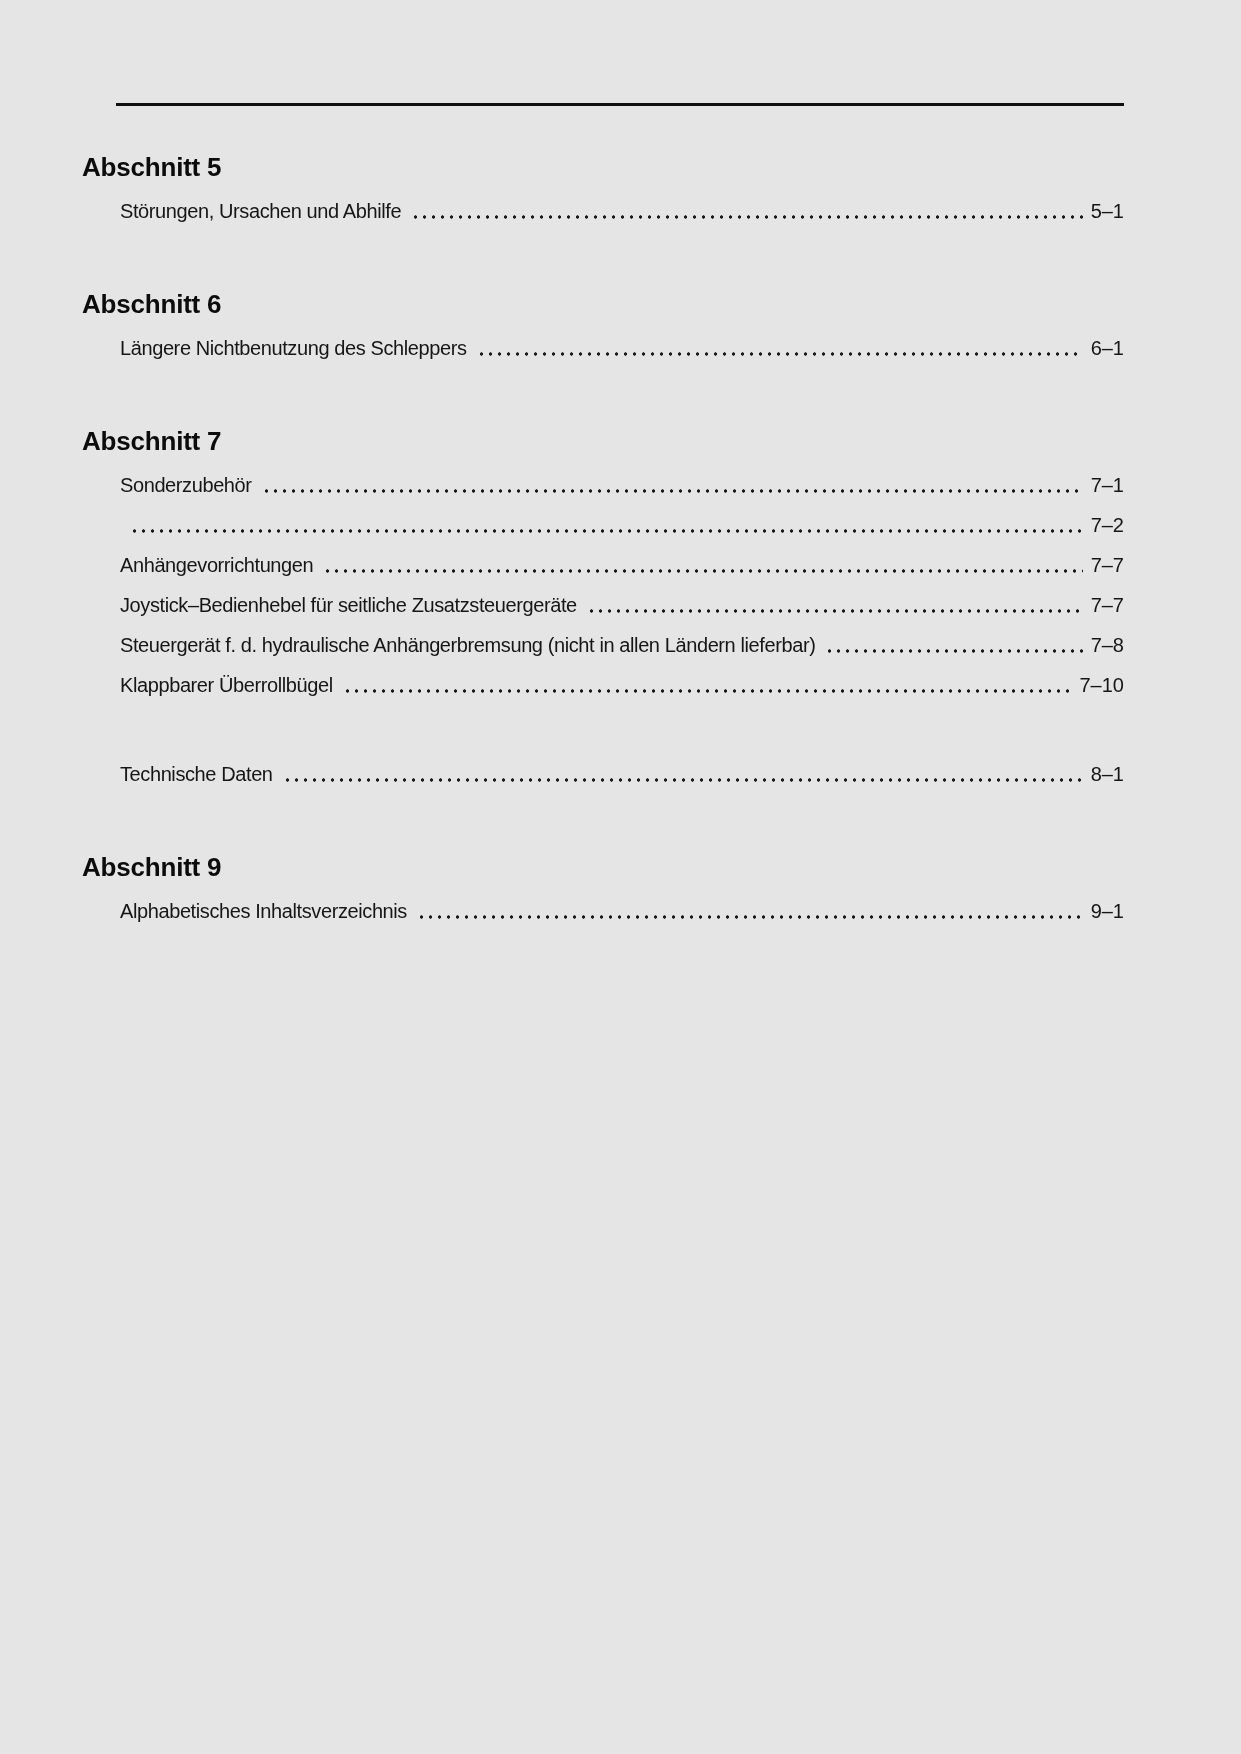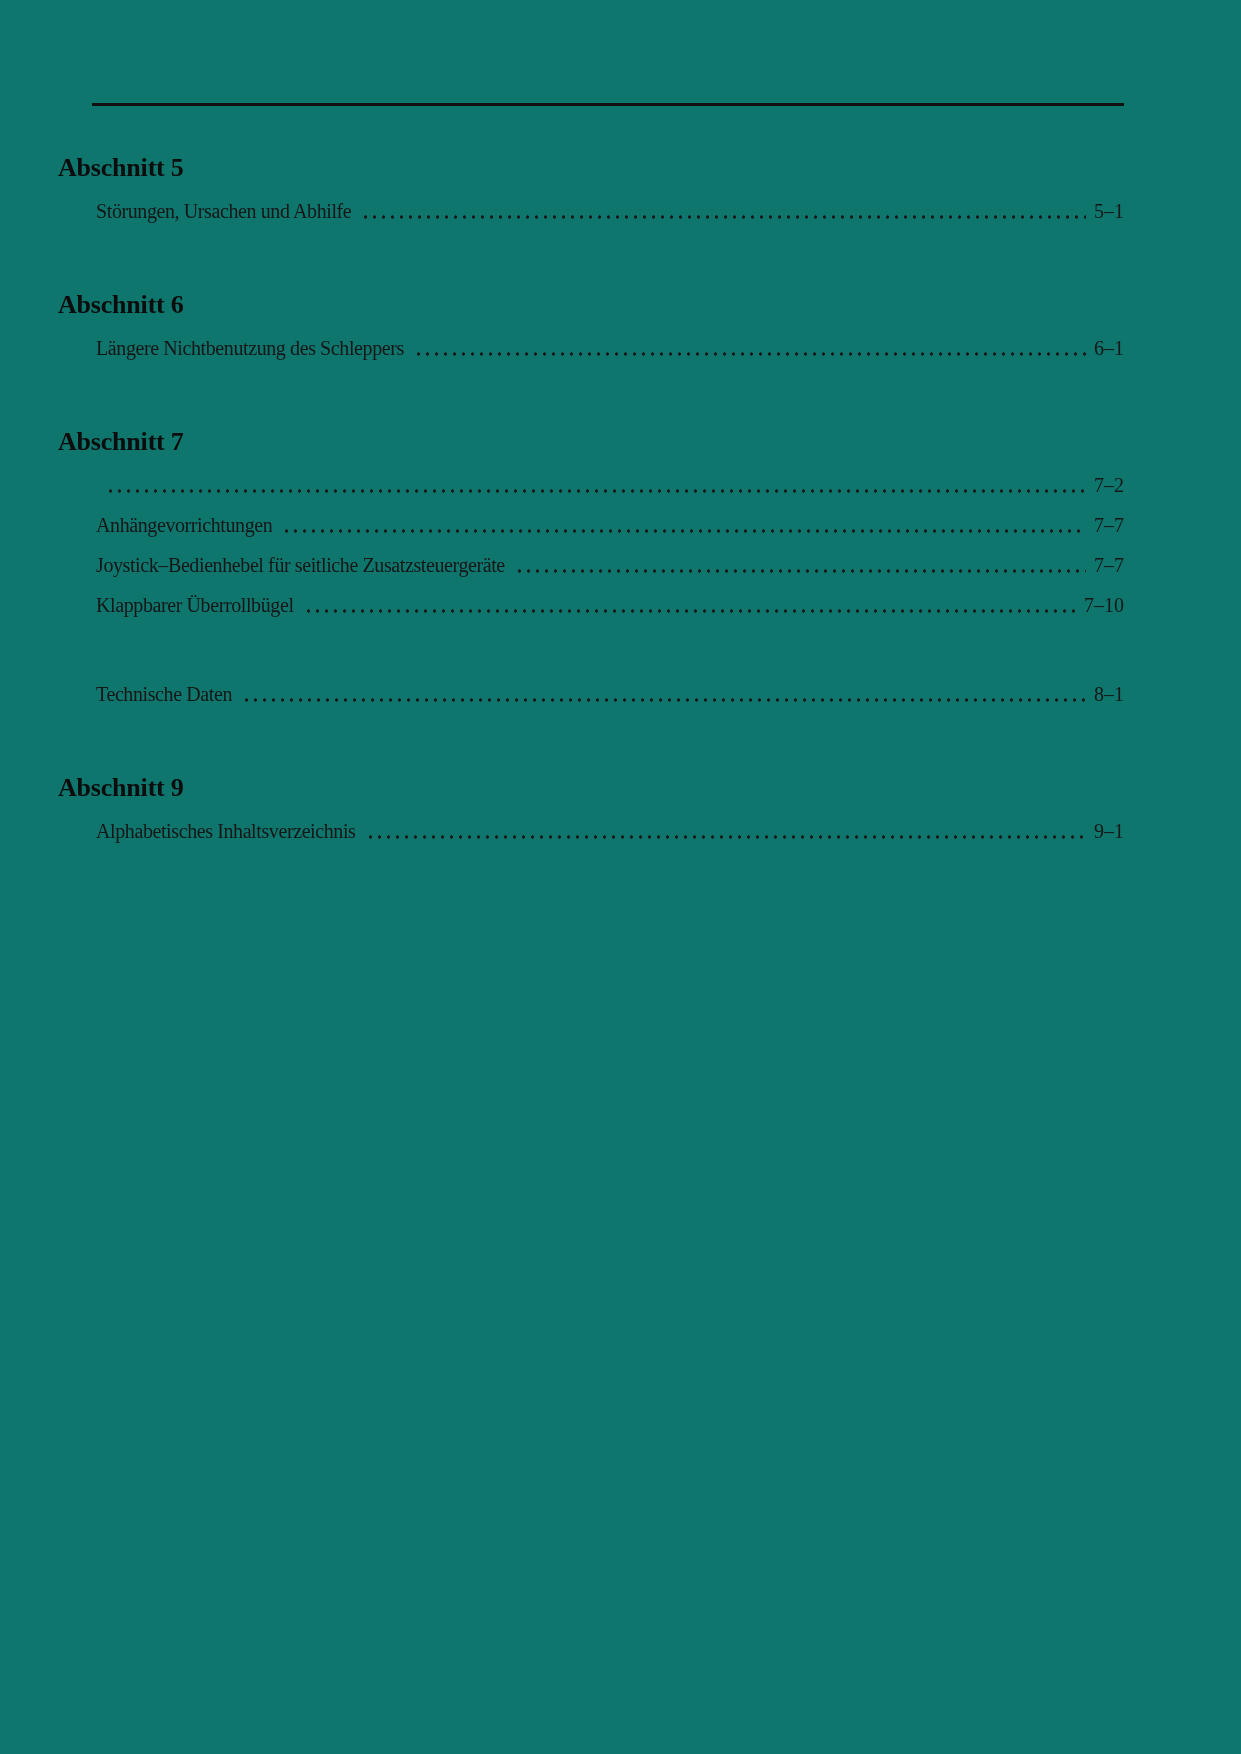--- a/index.html
+++ b/index.html
@@ -8,23 +8,22 @@
     width: 1241px;
     height: 1754px;
     position: relative;
     overflow: hidden;
     font-family: "Liberation Sans", "DejaVu Sans", sans-serif;
     color: #141414;
   }
   .page {
     position: absolute;
     inset: 0;
-    padding: 0 117px 0 58px;
-    background: #0f766e;
-    font-family: Liberation Serif, serif;
+    padding: 0 117px 0 82px;
+    background: #e5e5e5;
   }
   .top-rule {
     margin-top: 103px;
     margin-left: 34px;
     height: 3px;
     background: #101010;
   }
   .toc-section { margin-top: 66px; }
   #toc > .toc-section:first-child { margin-top: 46px; }
   .section-title {
@@ -87,38 +86,48 @@
     <span class="toc-label">Längere Nichtbenutzung des Schleppers</span>
     <span class="leader"></span>
     <span class="toc-page">6–1</span>
   </div>
 </div>
   </section>
 
   <section class="toc-section">
     <h2 class="section-title">Abschnitt 7</h2>
     <div class="entries">
+  <div class="toc-row">
+    <span class="toc-label">Sonderzubehör</span>
+    <span class="leader"></span>
+    <span class="toc-page">7–1</span>
+  </div>
 
   <div class="toc-row">
     <span class="leader"></span>
     <span class="toc-page">7–2</span>
   </div>
 
   <div class="toc-row">
     <span class="toc-label">Anhängevorrichtungen</span>
     <span class="leader"></span>
     <span class="toc-page">7–7</span>
   </div>
 
   <div class="toc-row">
     <span class="toc-label">Joystick–Bedienhebel für seitliche Zusatzsteuergeräte</span>
     <span class="leader"></span>
     <span class="toc-page">7–7</span>
   </div>
 
+  <div class="toc-row">
+    <span class="toc-label">Steuergerät f. d. hydraulische Anhängerbremsung (nicht in allen Ländern lieferbar)</span>
+    <span class="leader"></span>
+    <span class="toc-page">7–8</span>
+  </div>
 
   <div class="toc-row">
     <span class="toc-label">Klappbarer Überrollbügel</span>
     <span class="leader"></span>
     <span class="toc-page">7–10</span>
   </div>
 </div>
   </section>
 
   <section class="toc-section">

